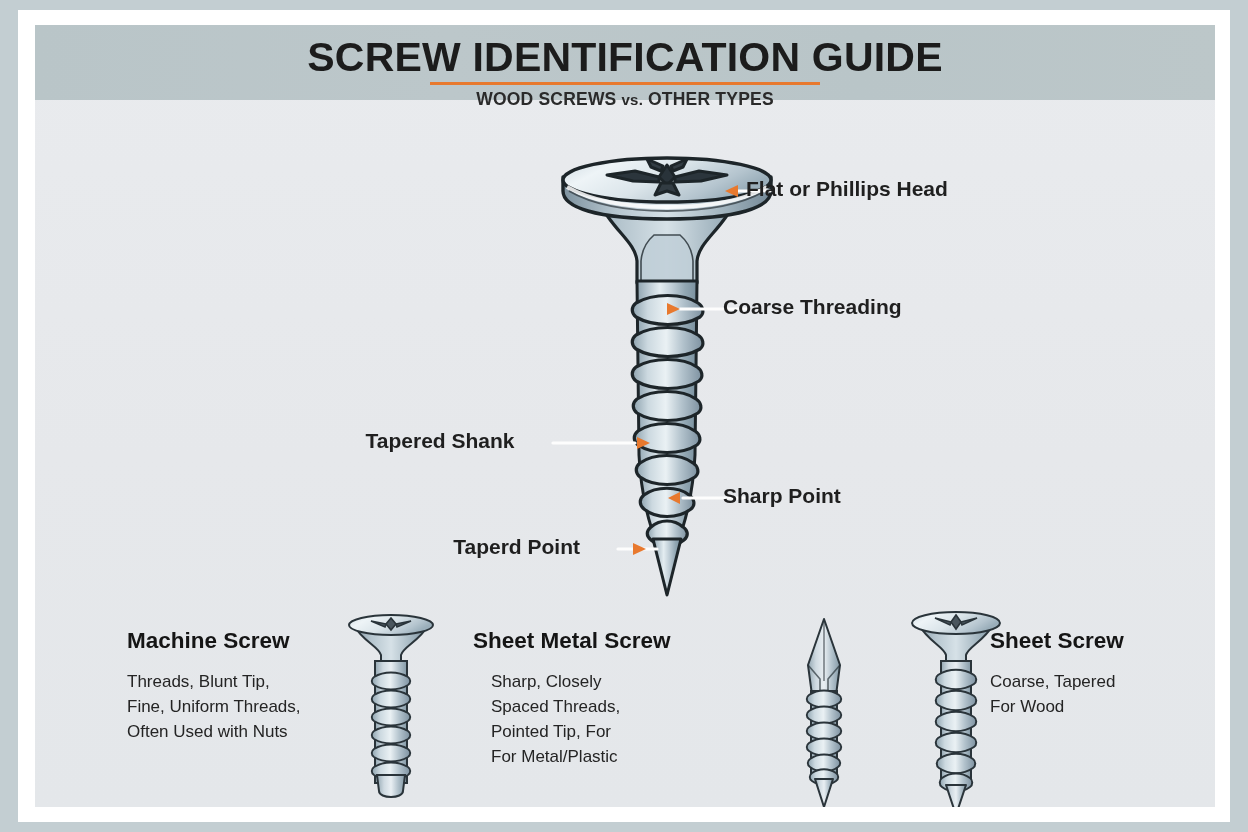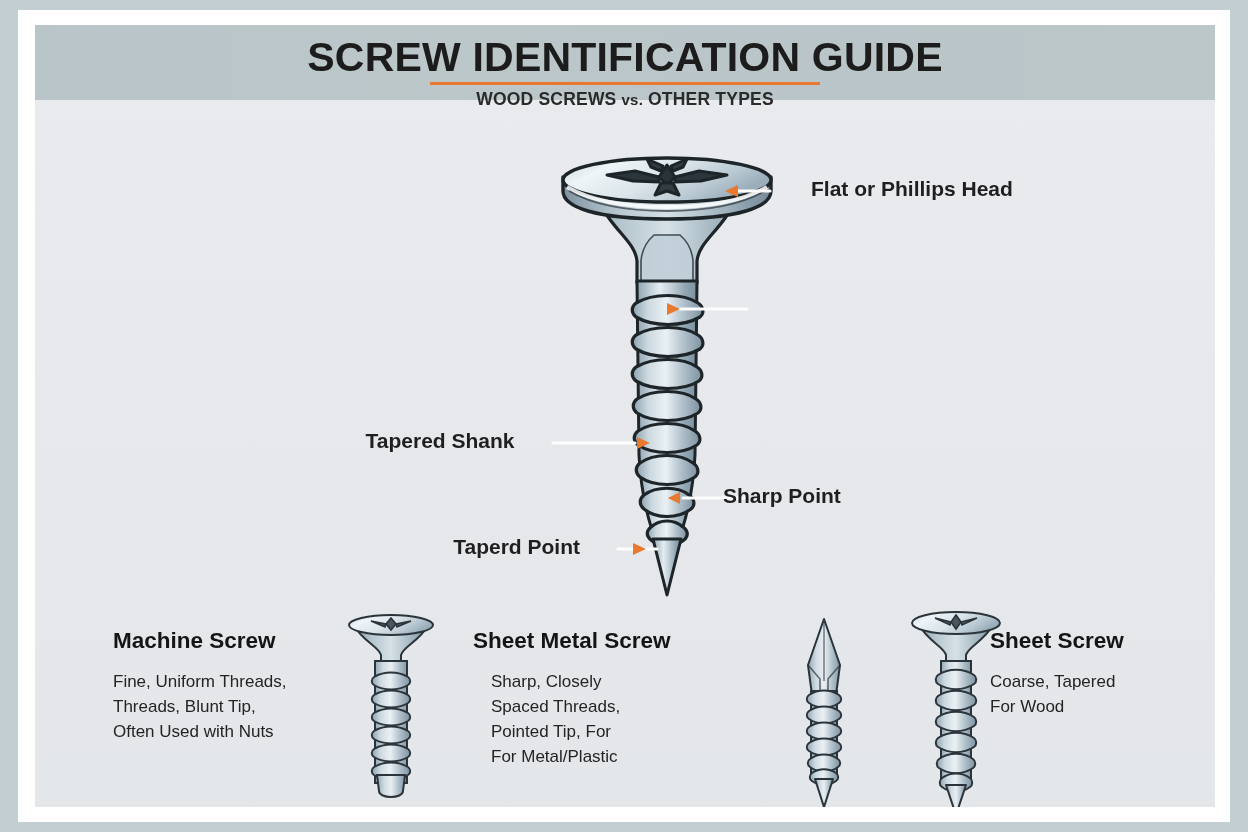--- a/index.html
+++ b/index.html
@@ -270,34 +270,35 @@
           <path d="M-18 97 C-7 90 7 90 18 97 C21 99 21 104 18 106 C7 113 -7 113 -18 106 C-21 104 -21 99 -18 97 Z"></path>
           <path d="M-18 118 C-7 111 7 111 18 118 C21 120 21 125 18 127 C7 134 -7 134 -18 127 C-21 125 -21 120 -18 118 Z"></path>
           <path d="M-18 139 C-7 132 7 132 18 139 C21 141 21 146 18 148 C7 155 -7 155 -18 148 C-21 146 -21 141 -18 139 Z"></path>
           <path d="M-17 160 C-7 153 7 153 17 160 C20 162 20 167 17 169 C7 176 -7 176 -17 169 C-20 167 -20 162 -17 160 Z"></path>
           <path d="M-14 179 C-6 173 6 173 14 179 C17 181 17 186 14 188 C6 194 -6 194 -14 188 C-17 186 -17 181 -14 179 Z"></path>
         </g>
         <path d="M-10 186 L10 186 L0 216 Z" fill="url(#smallShank)" stroke="#2a343a" stroke-width="2" stroke-linejoin="round"></path>
       </g>
     </svg>
 
-    <div class="callout right" style="left:776px; top:152px;">Flat or Phillips Head</div>
-
+    <div class="callout right" style="left:711px; top:152px;">Flat or Phillips Head</div>
+
+    <div class="callout right" style="left:688px; top:270px;">Coarse Threading</div>
 
     <div class="callout left" style="left:305px; top:404px; width:200px;text-align:center;">Tapered Shank</div>
 
     <div class="callout right" style="left:688px; top:459px;">Sharp Point</div>
 
     <div class="callout left" style="left:340px; top:510px; width:205px;">Taperd Point</div>
 
-    <div class="type-col" style="left:78px; top:603px; width:210px;">
+    <div class="type-col" style="left:92px; top:603px; width:210px;">
       <h2 class="type-title">Machine Screw</h2>
       <div class="type-desc">
+        <div>Threads, Blunt Tip,</div>
         <div>Fine, Uniform Threads,</div>
-        <div>Threads, Blunt Tip,</div>
         <div>Often Used with Nuts</div>
       </div>
     </div>
 
     <div class="type-col" style="left:438px; top:603px; width:220px;">
       <h2 class="type-title">Sheet Metal Screw</h2>
       <div class="type-desc" style="padding-left:18px;">
         <div>Sharp, Closely</div>
         <div>Spaced Threads,</div>
         <div>Pointed Tip, For</div>

